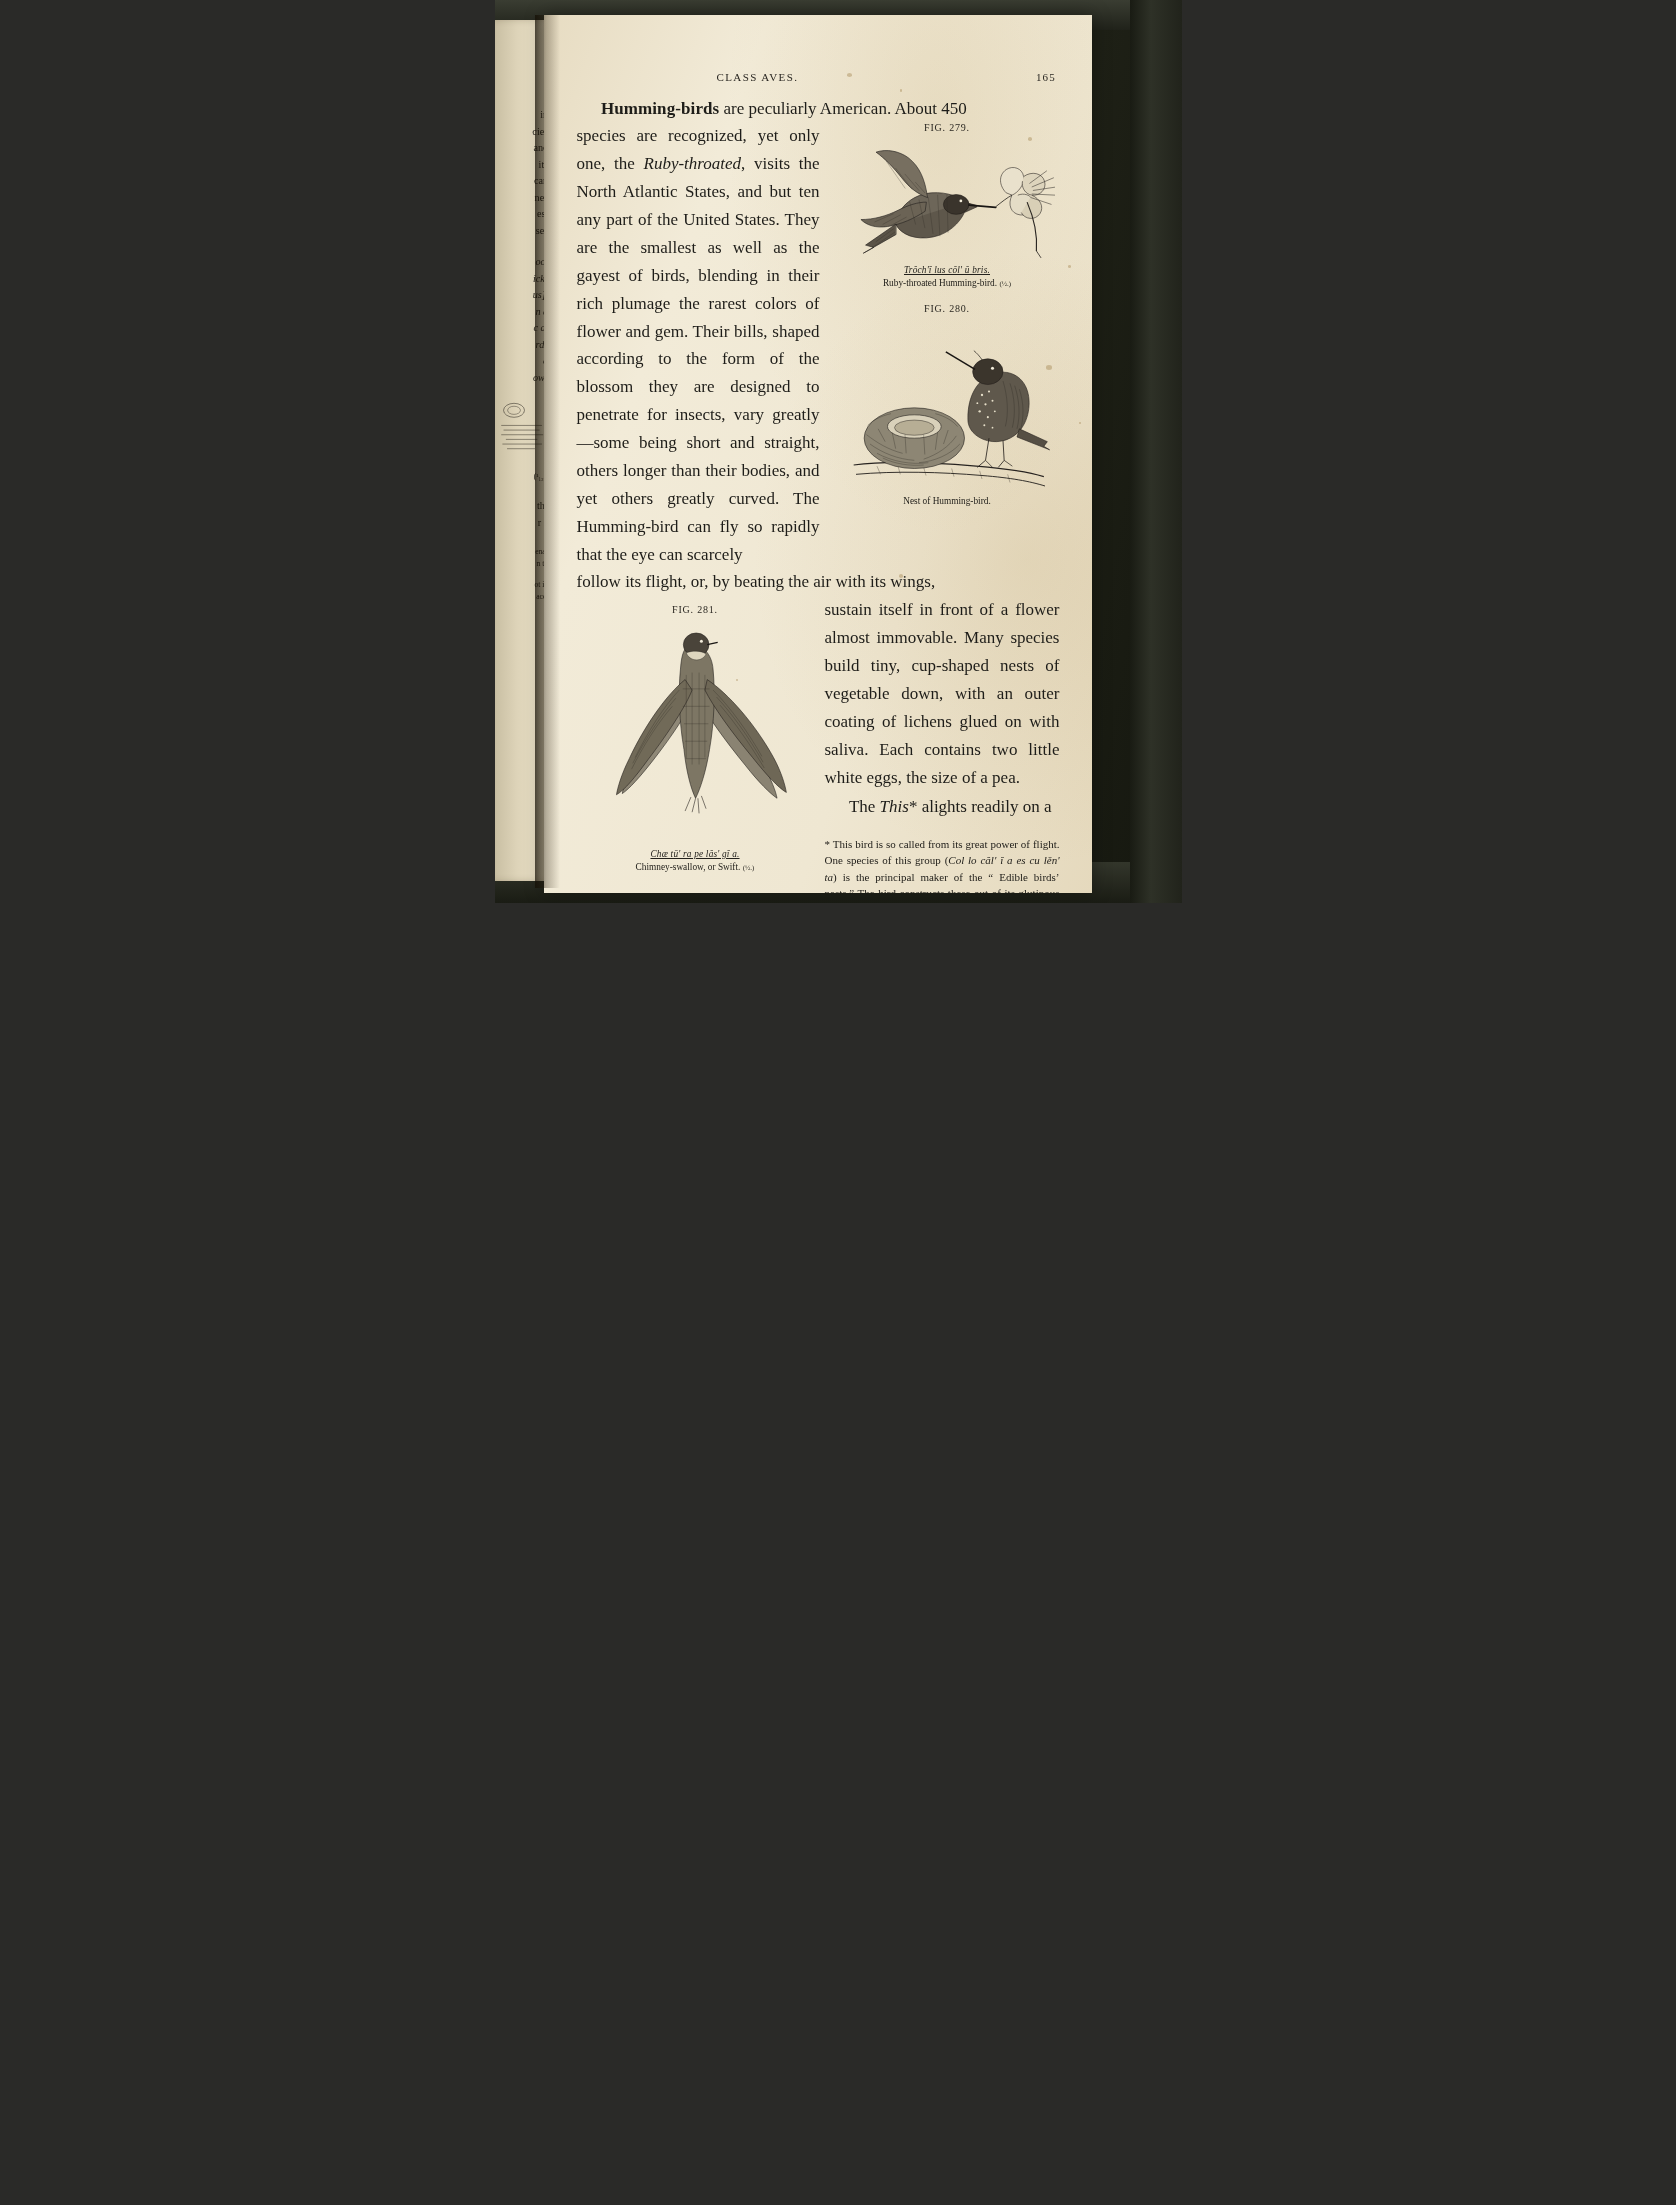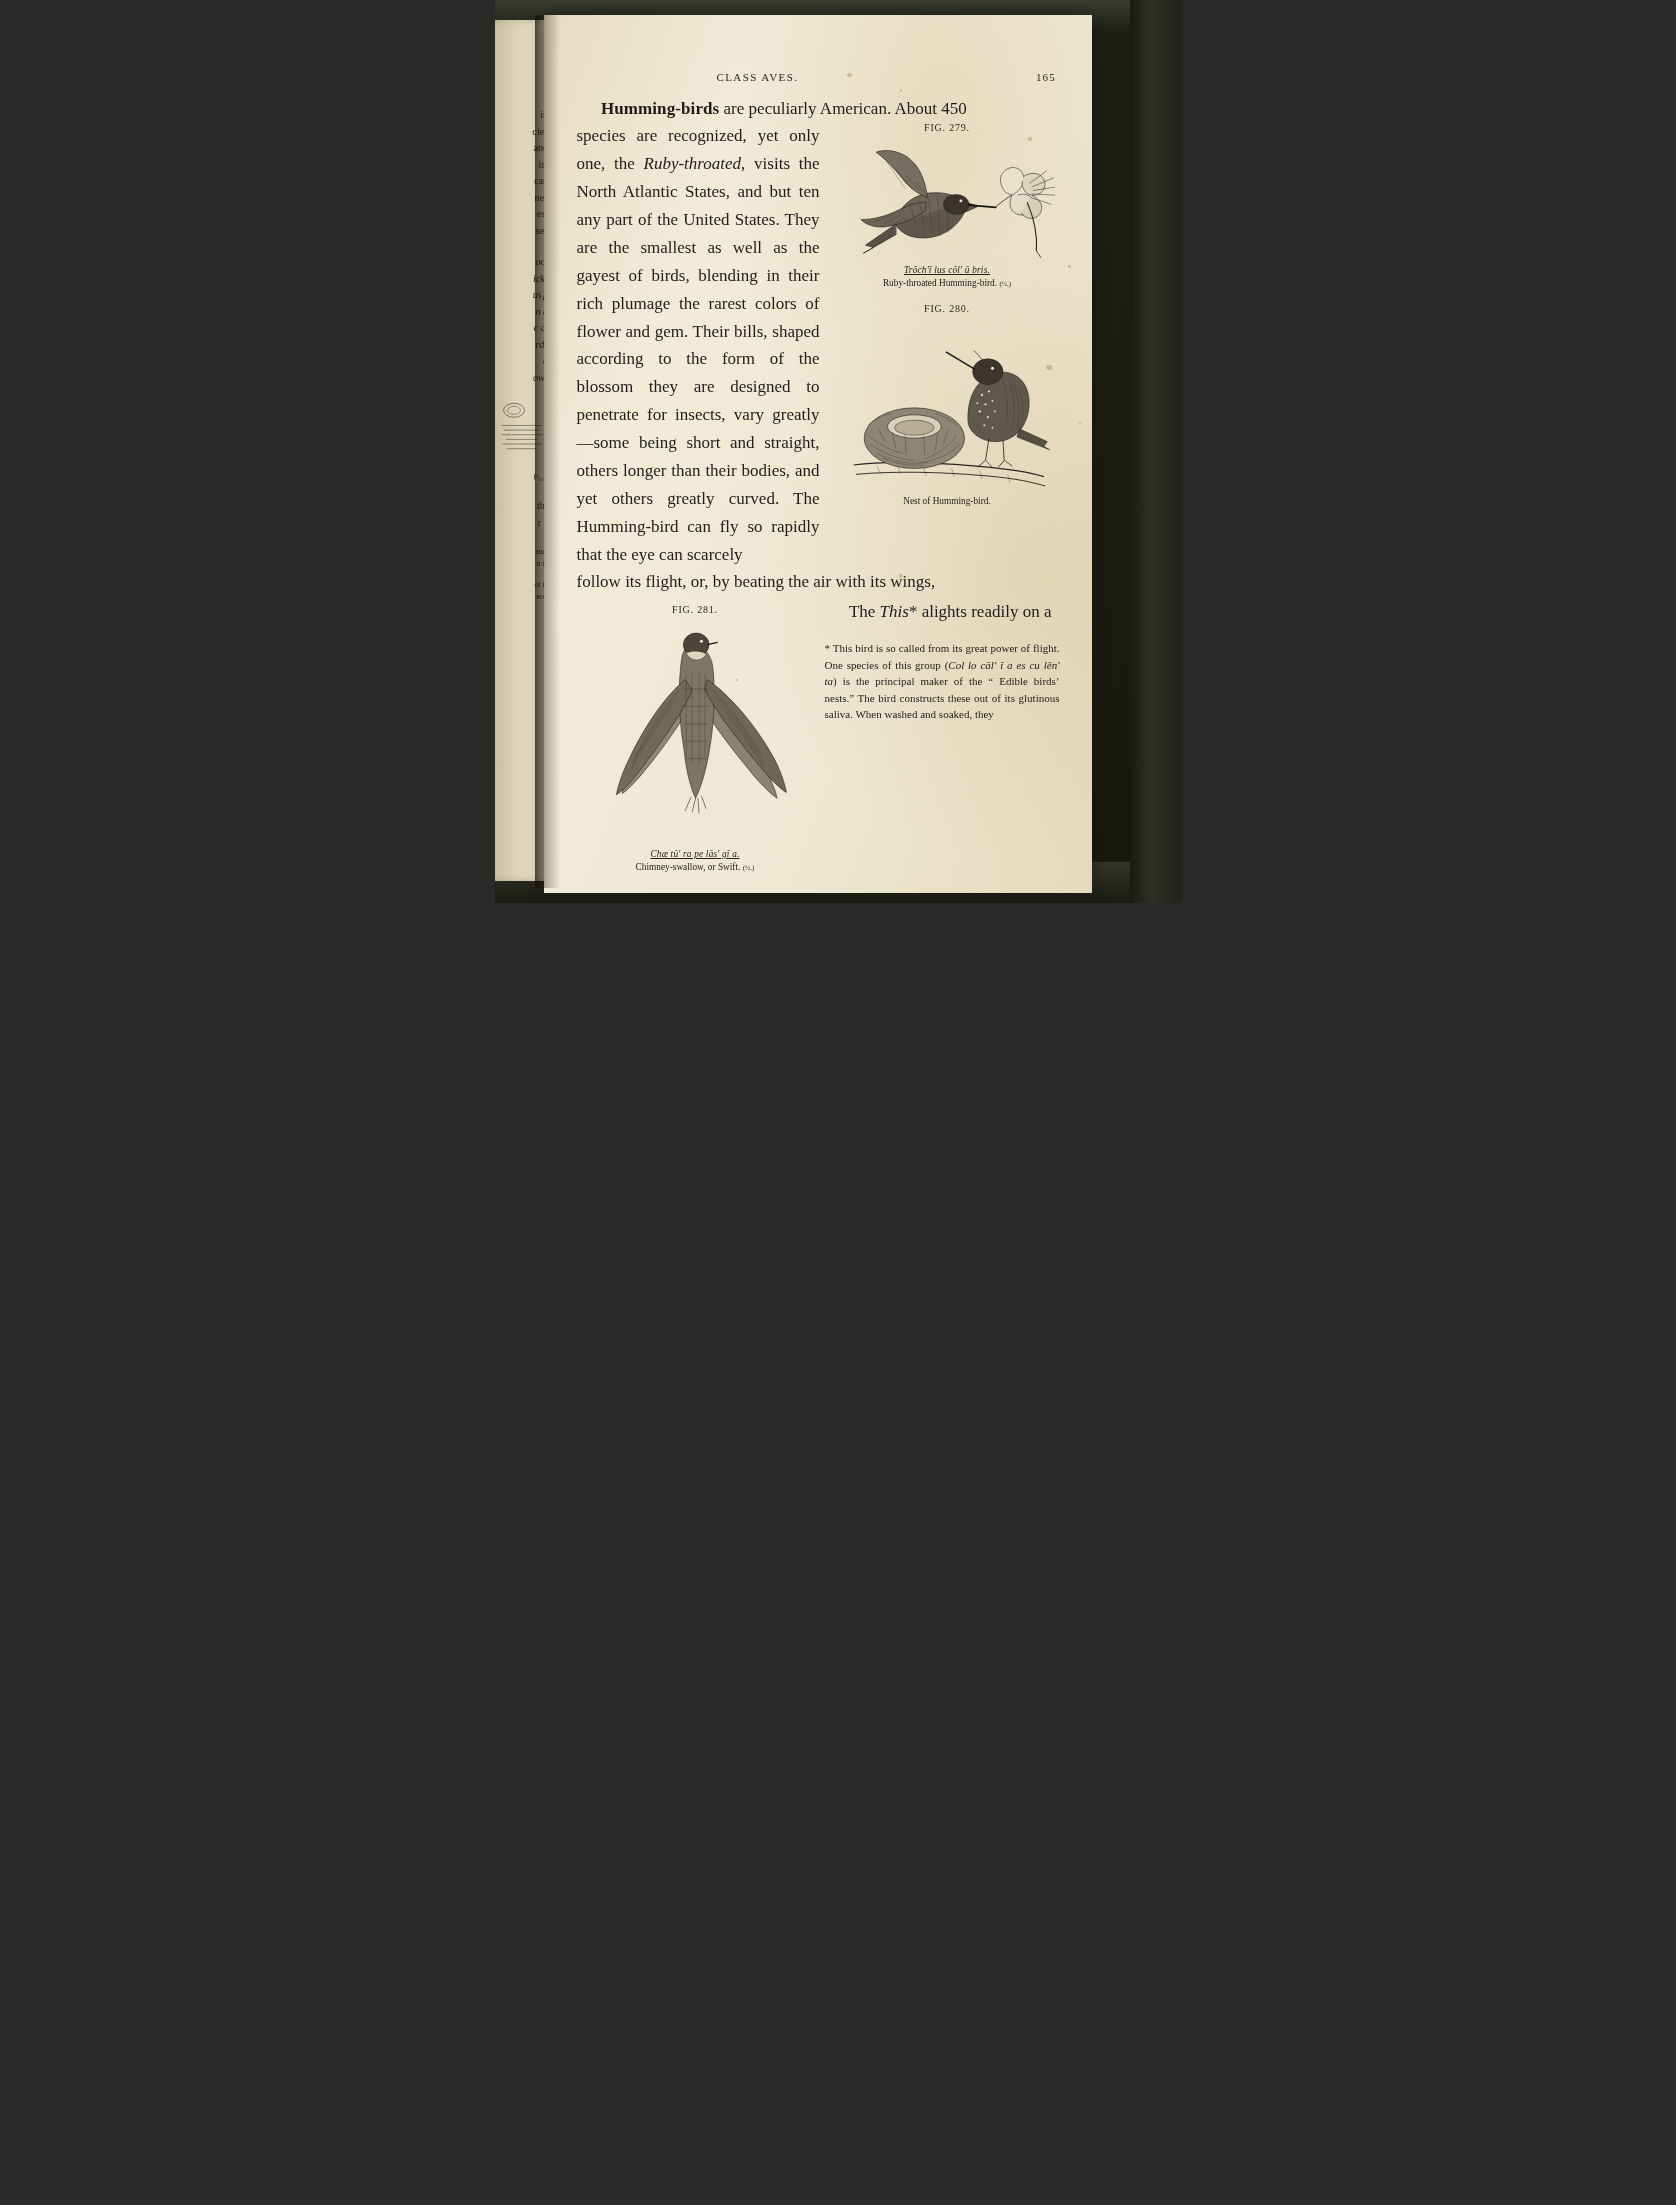--- a/index.html
+++ b/index.html
@@ -450,20 +450,21 @@
               <div class="sciname">Chæ tū' ra  pe lăs' gĭ a.</div>
               <div>
                 <span>Chimney-swallow, or Swift.</span>
                 <span class="frac">(½.)</span>
               </div>
             </div>
           </div>
         </div>
 
         <div style="float:right;width:235px">
+          <div class="body-text">sustain itself in front of a flower almost immovable.   Many species build tiny, cup-shaped nests of vegetable down, with an outer coating of lichens glued on with saliva.  Each contains two little white eggs, the size of a pea.</div>
           <div class="body-text indent" style="margin-top:1.2px">
             <span>The </span><span class="ital">This</span><span>* alights readily on a</span>
           </div>
           <div class="footnote" style="margin-top:15px">
             <span class="fn-indent">* This bird is so called from its great power of flight.   One species of this group (</span><span class="ital">Col lo căl' ĭ a es cu lěn' ta</span><span>) is the principal maker of the “ Edible birds’ nests.”  The bird constructs these out of its glutinous saliva.   When washed and soaked, they</span>
           </div>
         </div>
       </div>
 
     </div>

